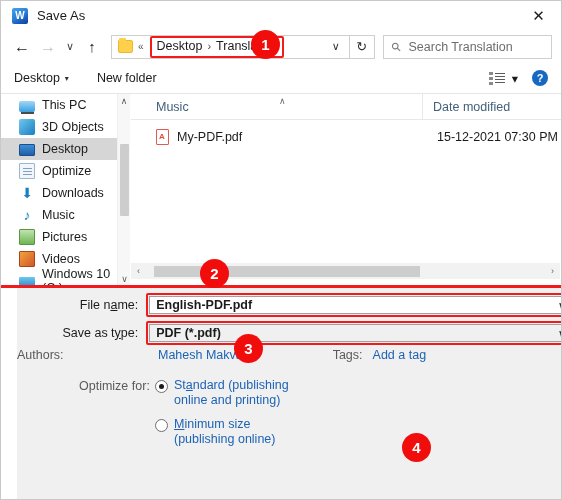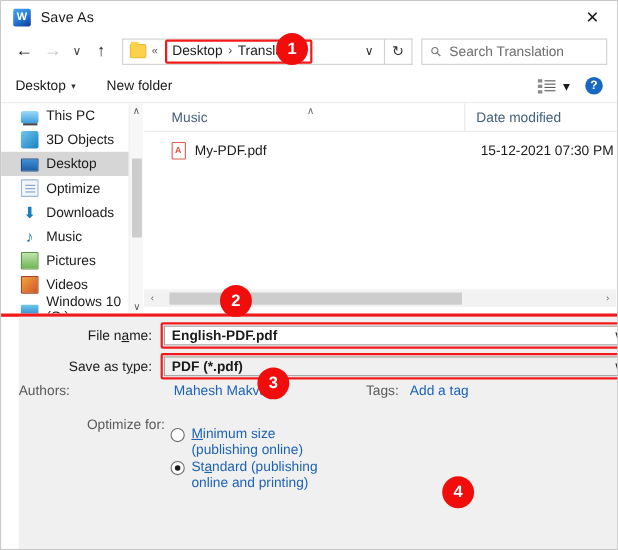--- a/index.html
+++ b/index.html
@@ -455,32 +455,32 @@
     <div class="form-row at-row">
       <div class="at-label">Authors:</div>
       <div class="at-value">Mahesh Makvana</div>
       <div class="tags-label">Tags:</div>
       <div class="tags-value">Add a tag</div>
     </div>
 
     <div class="opt-label">Optimize for:</div>
 
     <div class="radio-group">
+      <div class="radio-line">
+        <span class="radio checked"></span>
+        <span class="radio-text">
+          St<u class="acc">a</u>ndard (publishing<br>online and printing)
+        </span>
+      </div>
       <div class="radio-line second">
         <span class="radio"></span>
         <span class="radio-text">
           <u class="acc">M</u>inimum size<br>(publishing online)
         </span>
       </div>
-      <div class="radio-line">
-        <span class="radio checked"></span>
-        <span class="radio-text">
-          St<u class="acc">a</u>ndard (publishing<br>online and printing)
-        </span>
-      </div>
     </div>
 
     <div class="resize-grip">◢</div>
   </div>
 
   <div class="badge" id="badge1">1</div>
   <div class="badge" id="badge2">2</div>
   <div class="badge" id="badge3">3</div>
   <div class="badge" id="badge4">4</div>
 

